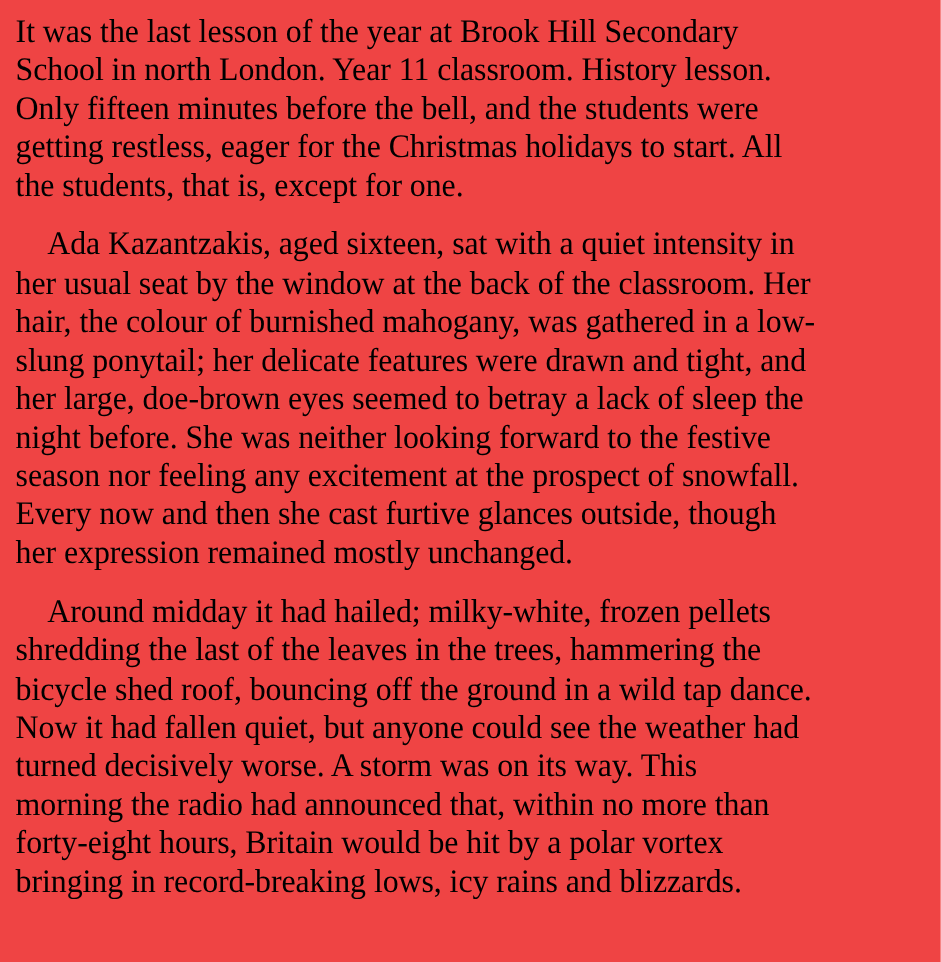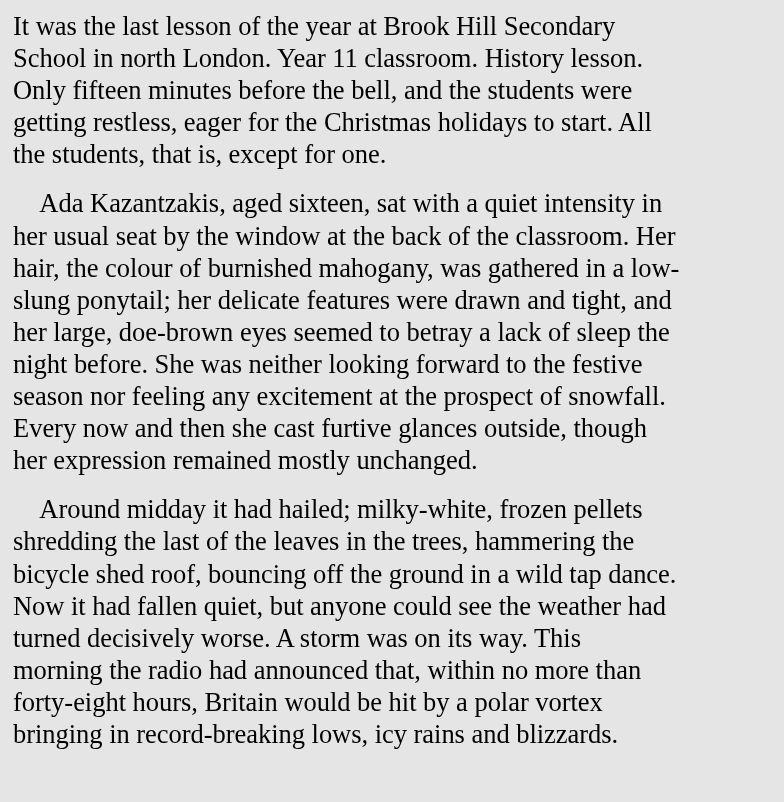--- a/index.html
+++ b/index.html
@@ -11,21 +11,21 @@
     width: 784px;
     height: 802px;
     overflow: hidden;
     font-family: "Liberation Serif", "DejaVu Serif", serif;
     color: #000000;
     -webkit-font-smoothing: antialiased;
   }
   .page {
     width: 784px;
     height: 802px;
-    background: #e5e5e5;
+    background: #ef4444;
     position: relative;
     box-sizing: border-box;
     padding: 12px;
   }
   .prose {
     position: absolute;
     left: 13px;
     top: 0px;
     width: 745px;
   }

